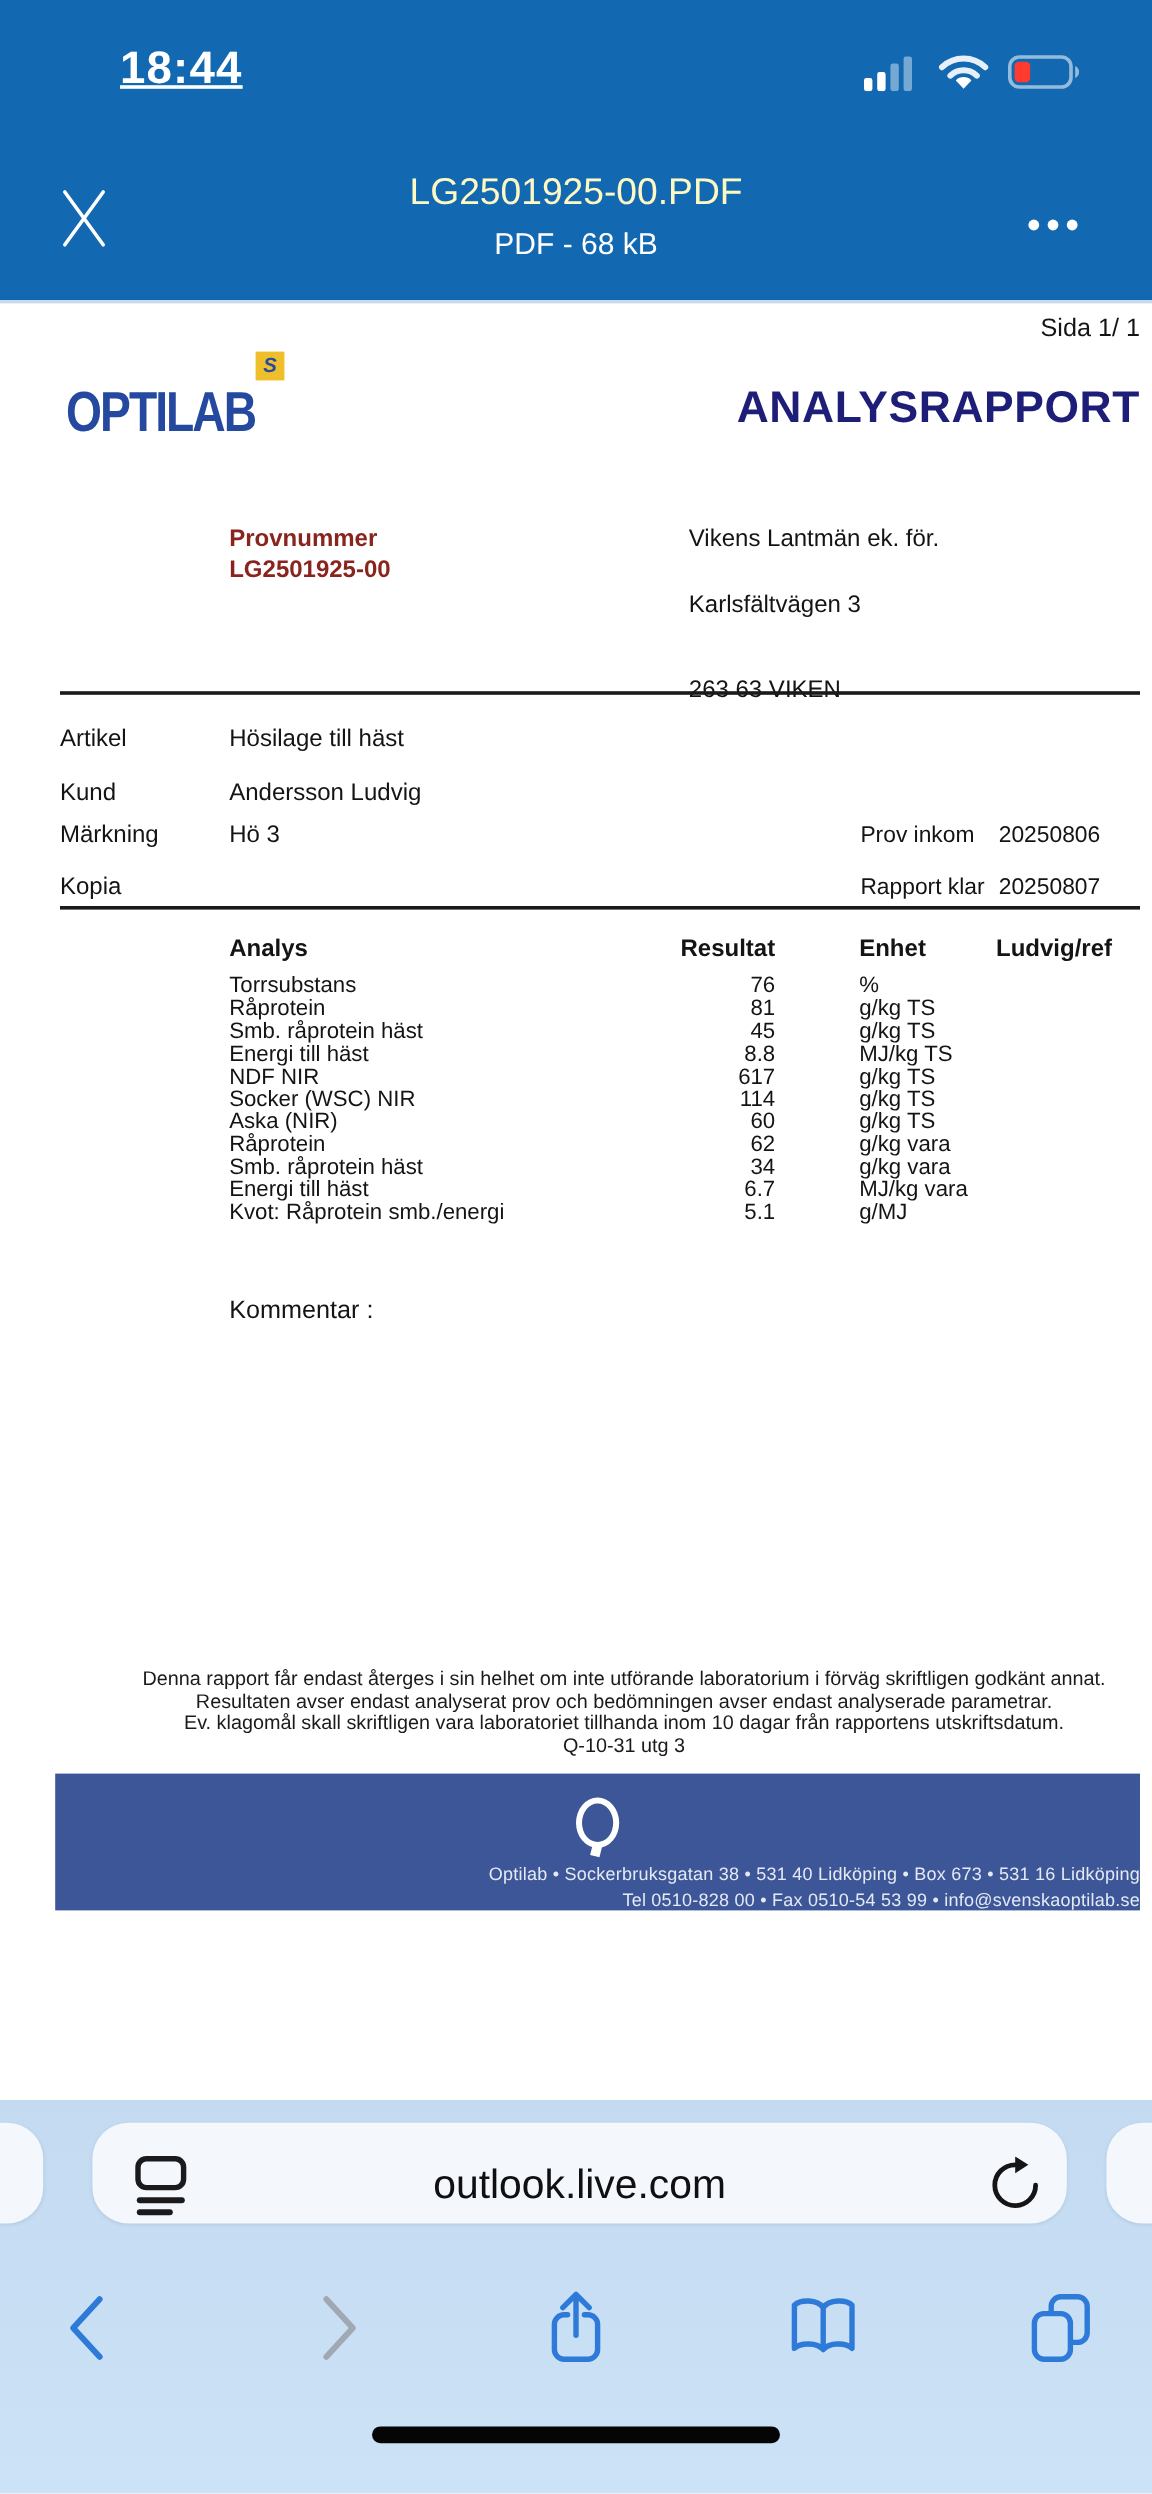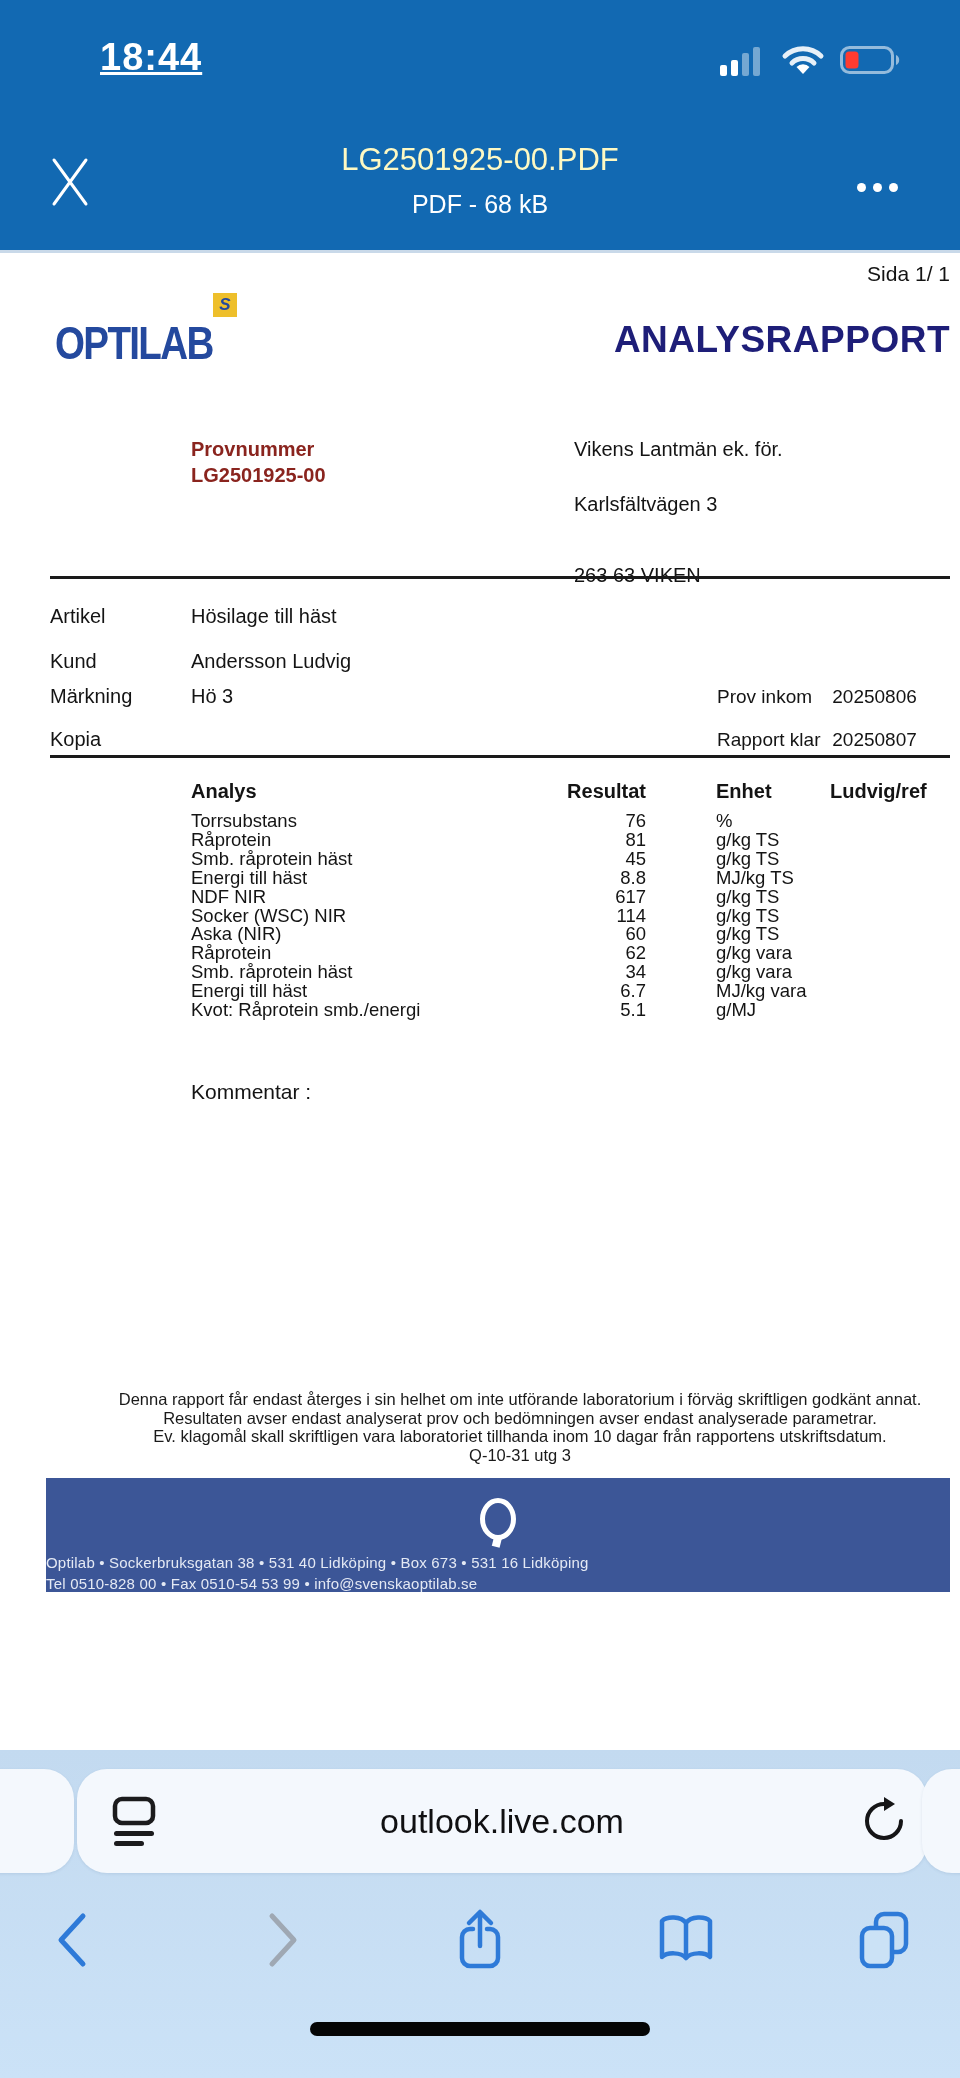--- a/index.html
+++ b/index.html
@@ -46,27 +46,27 @@
   .t-header{position:absolute;left:191px;top:527px;width:760px;font-size:20px;font-weight:700;}
   .t-body{position:absolute;left:191px;top:559px;width:760px;}
   .t-row{font-size:18.5px;line-height:18.9px;}
   .cell-res{text-align:right;}
   .comment{position:absolute;left:191px;top:827px;font-size:21px;}
   .disclaimer{position:absolute;left:90px;top:1137px;width:860px;text-align:center;font-size:16.5px;line-height:18.6px;color:#1a1a1a;}
   .doc-footer{position:absolute;left:46px;top:1225px;width:904px;height:114px;background:#3c5697;}
   .foot-logo{position:absolute;left:50%;top:20px;transform:translateX(-50%);width:36px;height:46px;}
   .foot-ring{position:absolute;left:0;top:0;width:26px;height:32px;border:5px solid #fff;border-radius:50%;}
   .foot-stem{position:absolute;left:13px;top:38px;width:8px;height:11px;background:#fff;transform:rotate(14deg);}
-  .f-line{position:absolute;left:0;width:100%;text-align:left;color:#e4e9f4;font-size:15px;letter-spacing:.2px;}
+  .f-line{position:absolute;left:0;width:100%;text-align:right;color:#e4e9f4;font-size:15px;letter-spacing:.2px;}
   .f-line1{top:76px;} .f-line2{top:97px;}
 
   
   .browser-chrome{position:absolute;top:1750px;left:0;width:960px;height:328px;
                   background:linear-gradient(#c3daf0,#cbe2f7);}
-  .pill{position:absolute;top:19px;height:104px;background:#f4f8fd;border-radius:30px;box-shadow:0 1px 3px rgba(60,90,130,.12);padding-left:38px;}
+  .pill{position:absolute;top:19px;height:84px;background:#f4f8fd;border-radius:30px;box-shadow:0 1px 3px rgba(60,90,130,.12);}
   .stub-left{left:-34px;width:70px;}
   .stub-right{left:922px;width:72px;}
   .url-pill{left:77px;width:812px;cursor:pointer;}
   .url-text{position:absolute;left:0;right:0;top:0;line-height:104px;text-align:center;font-size:34px;color:#101012;}
   .reader-btn{position:absolute;left:33px;top:26px;width:48px;height:54px;background:none;border:none;padding:0;cursor:pointer;}
   .refresh-btn{position:absolute;right:20px;top:28px;width:48px;height:48px;background:none;border:none;padding:0;cursor:pointer;}
   .toolbar{position:absolute;top:158px;left:0;width:100%;height:64px;}
   .tool-btn{position:absolute;width:64px;height:64px;background:none;border:none;padding:0;cursor:pointer;}
   .tb-back{left:43px;} .tb-fwd{left:248px;} .tb-share{left:448px;} .tb-book{left:654px;} .tb-tabs{left:852px;}
   .home-indicator{position:absolute;left:310px;top:272px;width:340px;height:14px;border-radius:7px;background:#050505;cursor:grab;}

